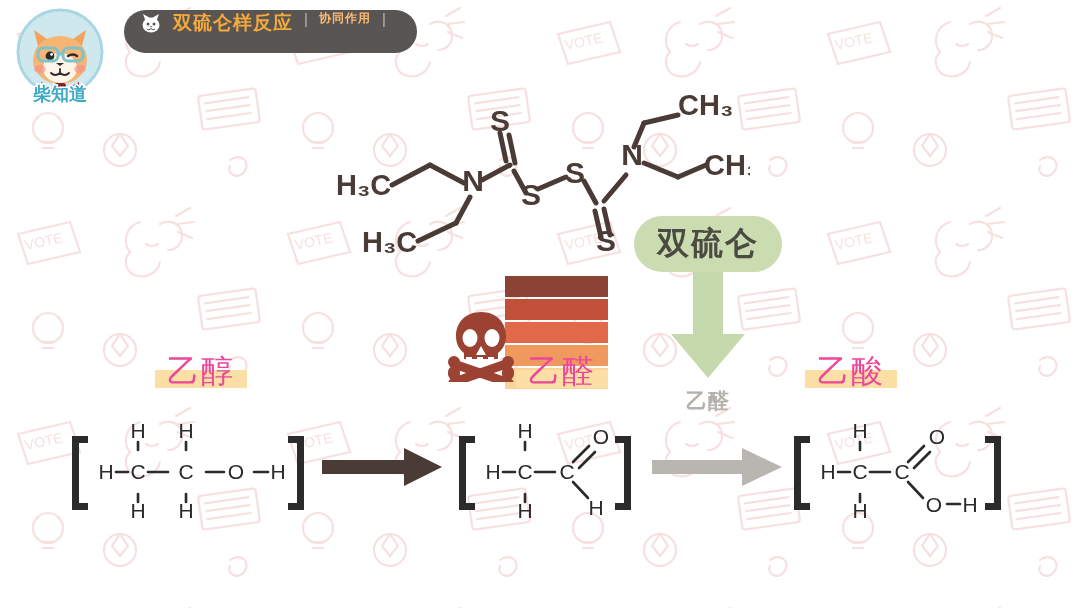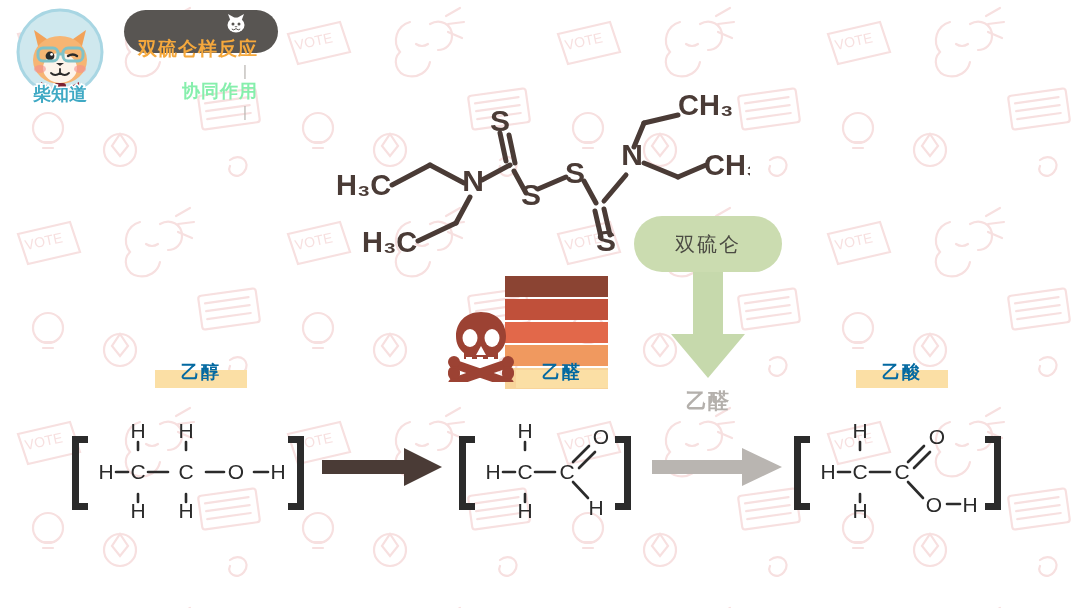--- a/index.html
+++ b/index.html
@@ -19,24 +19,23 @@
     pointer-events: none;
   }
 
   
   #header-banner {
     position: absolute;
     left: 124px; top: 10px;
     height: 43px;
     background: #585552;
     border-radius: 22px;
-    display: flex; align-items: flex-end;
+    display: flex; align-items: flex-start;
     padding: 0 20px 0 14px;
     z-index: 5;
-    flex-direction: column;
   }
   #header-banner .hb-icon {
     width: 26px; height: 26px;
     margin-right: 9px;
     flex: 0 0 auto;
     display: flex; align-items: center; justify-content: center;
   }
   #header-banner .hb-title {
     color: #F5A83C;
     font-size: 19px;
@@ -44,26 +43,25 @@
     letter-spacing: 1px;
     white-space: nowrap;
   }
   #header-banner .hb-sep {
     color: #bbb7b3;
     font-size: 15px;
     margin: 0 11px;
     font-weight: 300;
   }
   #header-banner .hb-item {
-    color: #86efac;
-    font-size: 18px;
+    color: #fdba74;
+    font-size: 12px;
     font-weight: bold;
     letter-spacing: 1px;
     white-space: nowrap;
-    margin-left: 27px;
   }
 
   
   #brand-logo {
     position: absolute;
     left: 8px; top: 4px;
     width: 104px; height: 104px;
     z-index: 6;
   }
 
@@ -80,22 +78,22 @@
     position: absolute;
     left: 634px; top: 216px;
     width: 148px; height: 56px;
     background: #CBDCB0;
     border-radius: 28px;
     display: flex; align-items: center; justify-content: center;
     z-index: 4;
   }
   #disulfiram-pill .pill-text {
     color: #4b4b43;
-    font-size: 20px;
-    font-weight: normal;
+    font-size: 32px;
+    font-weight: bold;
     letter-spacing: 2px;
   }
 
   
   #green-down-arrow {
     position: absolute;
     left: 667px; top: 270px;
     width: 82px; height: 112px;
     z-index: 2;
   }
@@ -148,28 +146,28 @@
   .compound-chip .chip-hl {
     position: absolute;
     left: 0; right: 0; bottom: 2px;
     height: 18px;
     background: #FBDFA5;
     z-index: 0;
   }
   .compound-chip .chip-text {
     position: relative;
     z-index: 1;
-    color: #0369a1;
-    font-size: 18px;
-    font-weight: bold;
+    color: #ec4899;
+    font-size: 32px;
+    font-weight: normal;
     letter-spacing: 2px;
   }
   #chip-ethanol { left: 155px; top: 354px; width: 92px; height: 36px; }
   #chip-acetaldehyde { left: 516px; top: 354px; width: 92px; height: 36px; }
-  #chip-acetic-acid { left: 856px; top: 354px; width: 92px; height: 36px; }
+  #chip-acetic-acid { left: 805px; top: 354px; width: 92px; height: 36px; }
   #chip-acetaldehyde .chip-hl { background: #FBDFA5; }
 
   
   .molecule-box {
     position: absolute;
     z-index: 3;
   }
   #mol-ethanol { left: 68px; top: 420px; width: 240px; height: 105px; }
   #mol-acetaldehyde { left: 455px; top: 420px; width: 180px; height: 105px; }
   #mol-acetic-acid { left: 790px; top: 420px; width: 215px; height: 105px; }

